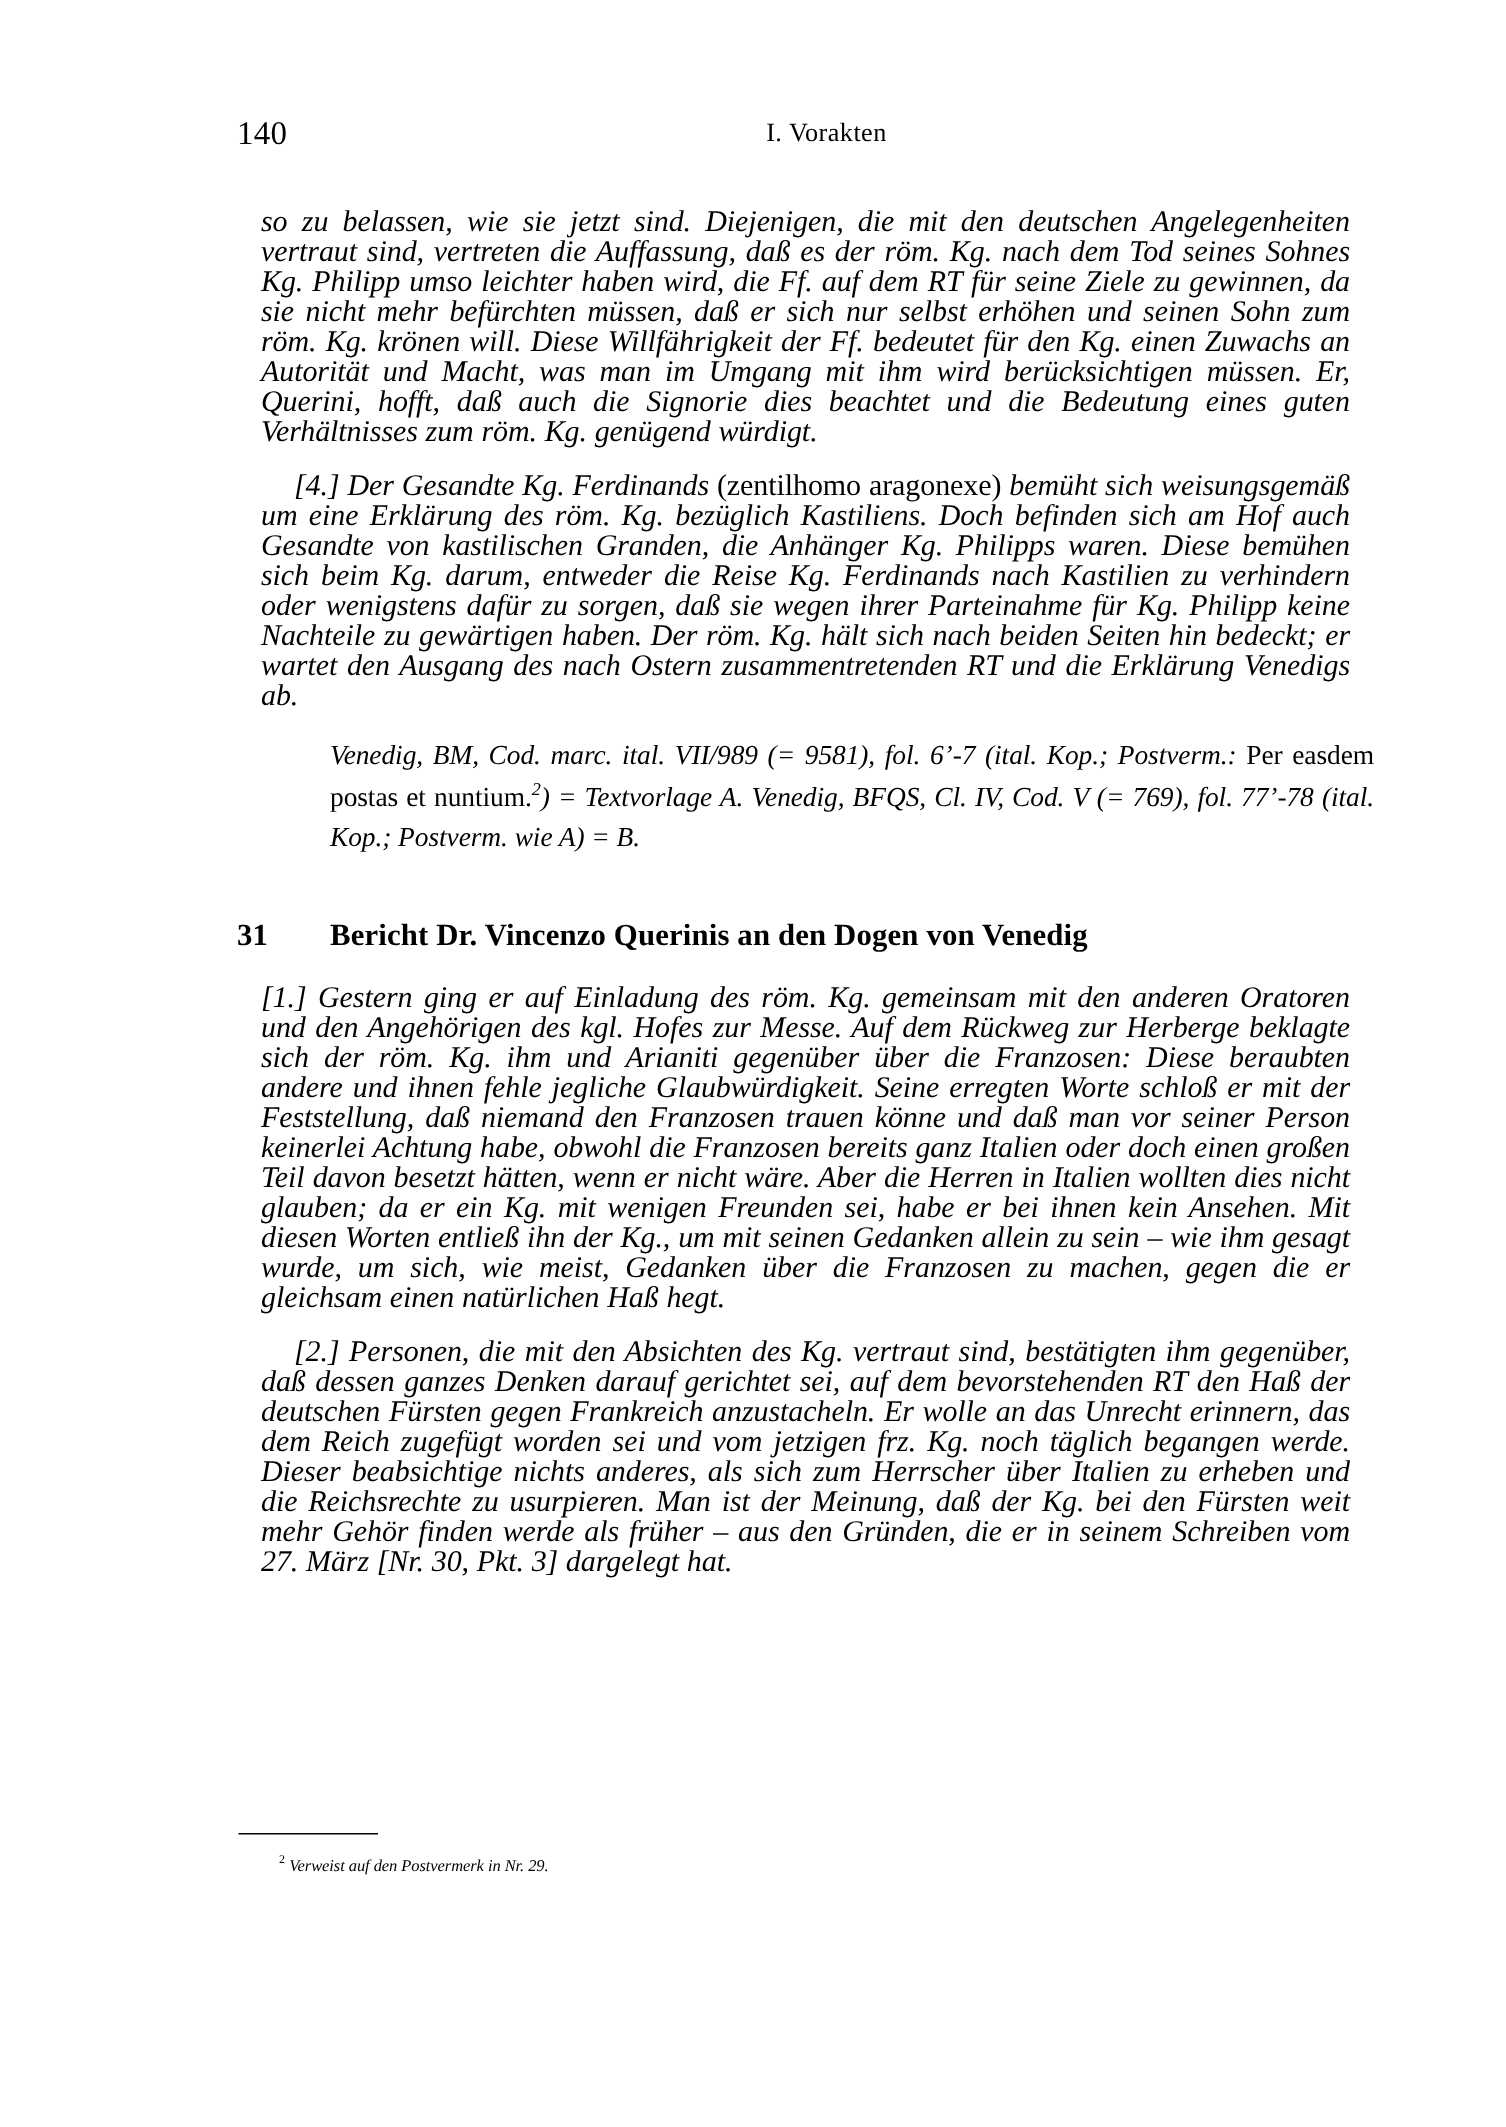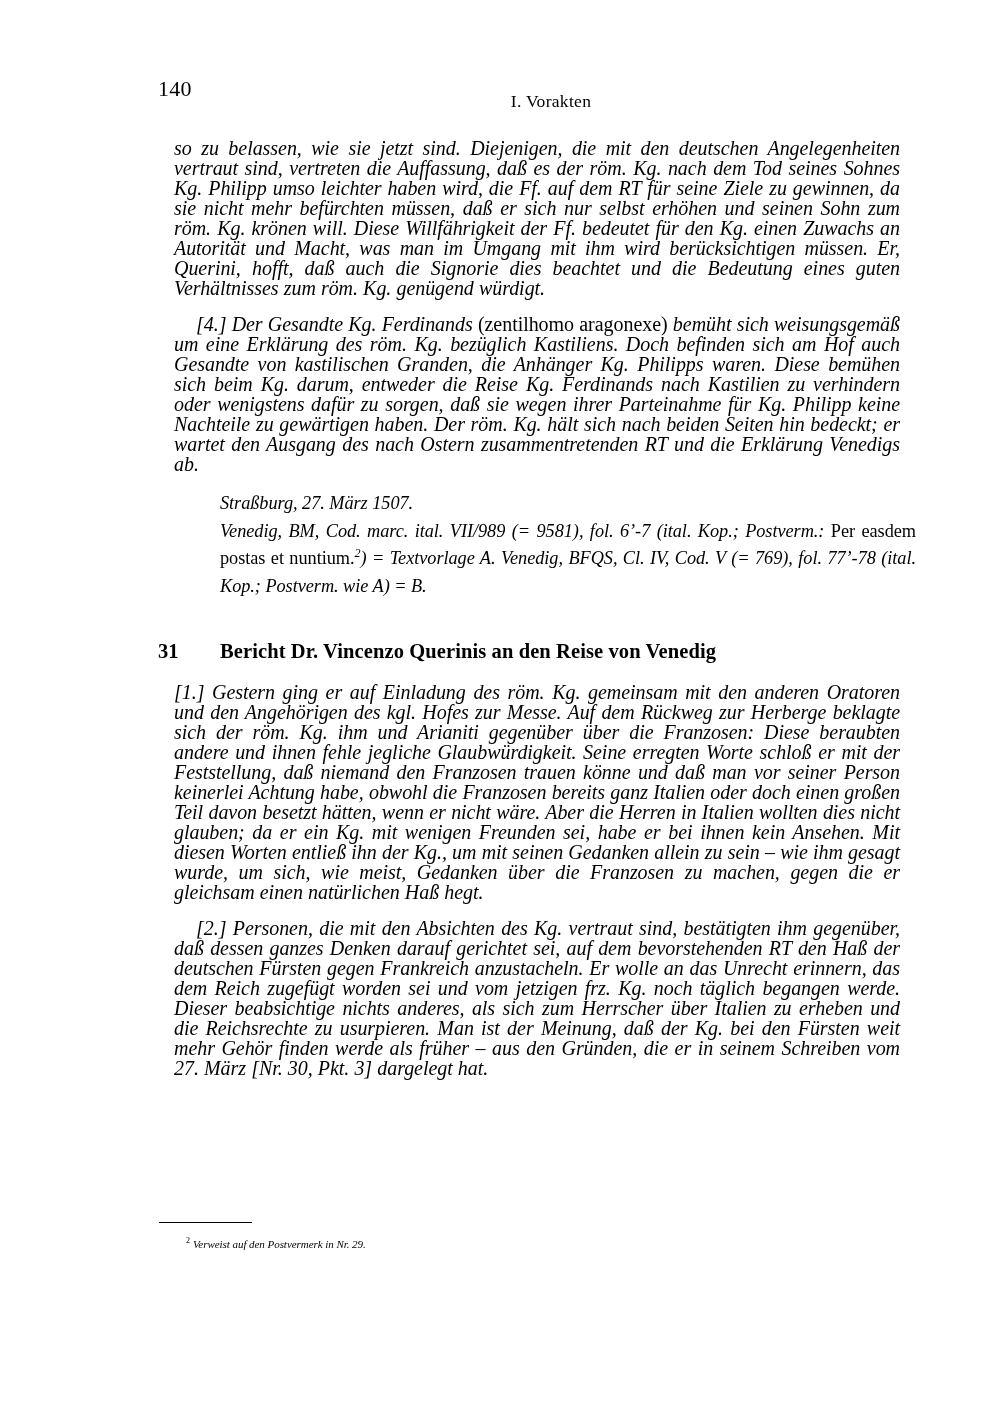--- a/index.html
+++ b/index.html
@@ -35,21 +35,21 @@
     position: absolute;
     left: 0;
     top: 0;
     font-size: 22px;
     line-height: 26px;
     letter-spacing: 0.2px;
   }
   .runhead .title {
     position: absolute;
     left: 0;
-    top: 13px;
+    top: 0;
     width: 758px;
     text-align: center;
     font-size: 17.5px;
     line-height: 24px;
     letter-spacing: 0.3px;
     padding-left: 28px;
     box-sizing: border-box;
   }
 
   
@@ -155,27 +155,26 @@
     <span class="title">I. Vorakten</span>
   </div>
 
   <div class="textblock">
 
     <p class="body">so zu belassen, wie sie jetzt sind. Diejenigen, die mit den deutschen Angelegenheiten vertraut sind, vertreten die Auffassung, daß es der röm. Kg. nach dem Tod seines Sohnes Kg. Philipp umso leichter haben wird, die Ff. auf dem RT für seine Ziele zu gewinnen, da sie nicht mehr befürchten müssen, daß er sich nur selbst erhöhen und seinen Sohn zum röm. Kg. krönen will. Diese Willfährigkeit der Ff. bedeutet für den Kg. einen Zuwachs an Autorität und Macht, was man im Umgang mit ihm wird berücksichtigen müssen. Er, Querini, hofft, daß auch die Signorie dies beachtet und die Bedeutung eines guten Verhältnisses zum röm. Kg. genügend würdigt.</p>
 
     <p class="body indent"><span>[4.] Der Gesandte Kg. Ferdinands </span><span class="roman">(zentilhomo aragonexe)</span><span> bemüht sich weisungsgemäß um eine Erklärung des röm. Kg. bezüglich Kastiliens. Doch befinden sich am Hof auch Gesandte von kastilischen Granden, die Anhänger Kg. Philipps waren. Diese bemühen sich beim Kg. darum, entweder die Reise Kg. Ferdinands nach Kastilien zu verhindern oder wenigstens dafür zu sorgen, daß sie wegen ihrer Parteinahme für Kg. Philipp keine Nachteile zu gewärtigen haben. Der röm. Kg. hält sich nach beiden Seiten hin bedeckt; er wartet den Ausgang des nach Ostern zusammentretenden RT und die Erklärung Venedigs ab.</span></p>
 
     <div class="source">
-      <div class="line flush">Straßburg, 27. März 1507.</div>
       <div class="line hang"><span>Venedig, BM, Cod. marc. ital. VII/989 (= 9581), fol. 6’-7 (ital. Kop.; Postverm.: </span><span class="roman">Per easdem postas et nuntium.</span><sup class="fn">2</sup><span>) = Textvorlage A. Venedig, BFQS, Cl. IV, Cod. V (= 769), fol. 77’-78 (ital. Kop.; Postverm. wie A) = B.</span></div>
     </div>
 
     <div class="section-head">
       <span class="num">31</span>
-      <span class="label">Bericht Dr. Vincenzo Querinis an den Reise von Venedig</span>
+      <span class="label">Bericht Dr. Vincenzo Querinis an den Dogen von Venedig</span>
     </div>
 
     <p class="body after-head">[1.] Gestern ging er auf Einladung des röm. Kg. gemeinsam mit den anderen Oratoren und den Angehörigen des kgl. Hofes zur Messe. Auf dem Rückweg zur Herberge beklagte sich der röm. Kg. ihm und Arianiti gegenüber über die Franzosen: Diese beraubten andere und ihnen fehle jegliche Glaubwürdigkeit. Seine erregten Worte schloß er mit der Feststellung, daß niemand den Franzosen trauen könne und daß man vor seiner Person keinerlei Achtung habe, obwohl die Franzosen bereits ganz Italien oder doch einen großen Teil davon besetzt hätten, wenn er nicht wäre. Aber die Herren in Italien wollten dies nicht glauben; da er ein Kg. mit wenigen Freunden sei, habe er bei ihnen kein Ansehen. Mit diesen Worten entließ ihn der Kg., um mit seinen Gedanken allein zu sein – wie ihm gesagt wurde, um sich, wie meist, Gedanken über die Franzosen zu machen, gegen die er gleichsam einen natürlichen Haß hegt.</p>
 
     <p class="body indent para-gap">[2.] Personen, die mit den Absichten des Kg. vertraut sind, bestätigten ihm gegenüber, daß dessen ganzes Denken darauf gerichtet sei, auf dem bevorstehenden RT den Haß der deutschen Fürsten gegen Frankreich anzustacheln. Er wolle an das Unrecht erinnern, das dem Reich zugefügt worden sei und vom jetzigen frz. Kg. noch täglich begangen werde. Dieser beabsichtige nichts anderes, als sich zum Herrscher über Italien zu erheben und die Reichsrechte zu usurpieren. Man ist der Meinung, daß der Kg. bei den Fürsten weit mehr Gehör finden werde als früher – aus den Gründen, die er in seinem Schreiben vom 27. März [Nr. 30, Pkt. 3] dargelegt hat.</p>
 
   </div>
 
   <div class="footnote-area">
     <div class="fn-rule"></div>

